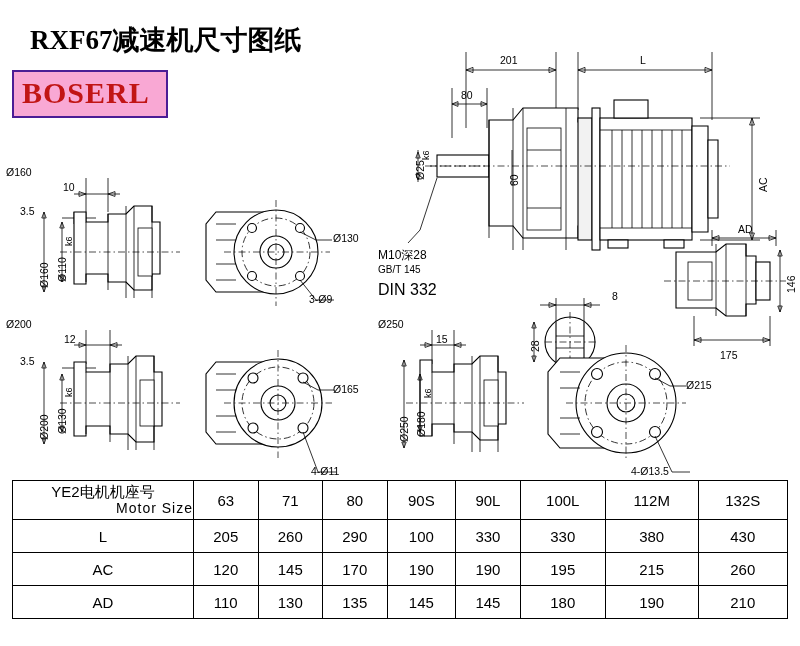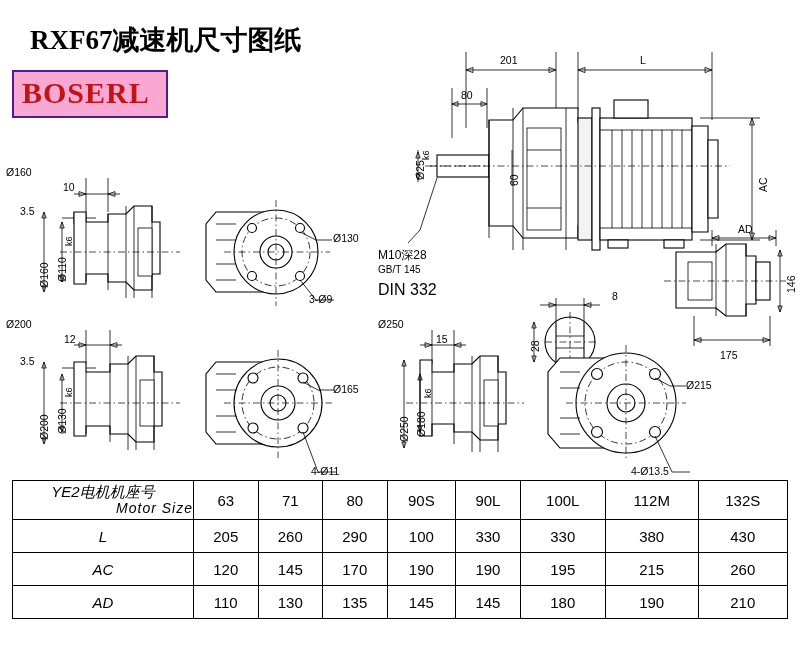--- a/index.html
+++ b/index.html
@@ -53,21 +53,21 @@
     border-collapse:collapse;
     font-family:"Liberation Sans", sans-serif;
   }
   .tbl td{
     border:1px solid #000;
     text-align:center;
     font-size:15px;
     height:28px;
     padding:0;
   }
-  .tbl td.head{width:180px;font-size:15px;line-height:17px;padding:2px 0;font-style:italic;}
+  .tbl td.head{width:180px;font-size:15px;line-height:17px;padding:2px 0;}
   .tbl td.head .l1{font-size:15px;}
   .tbl td.head .l2{font-size:14px;letter-spacing:1px;text-align:right;}
 </style>
 </head>
 <body>
 
 <div class="page">
 
   <div class="title">RXF67减速机尺寸图纸</div>
 

